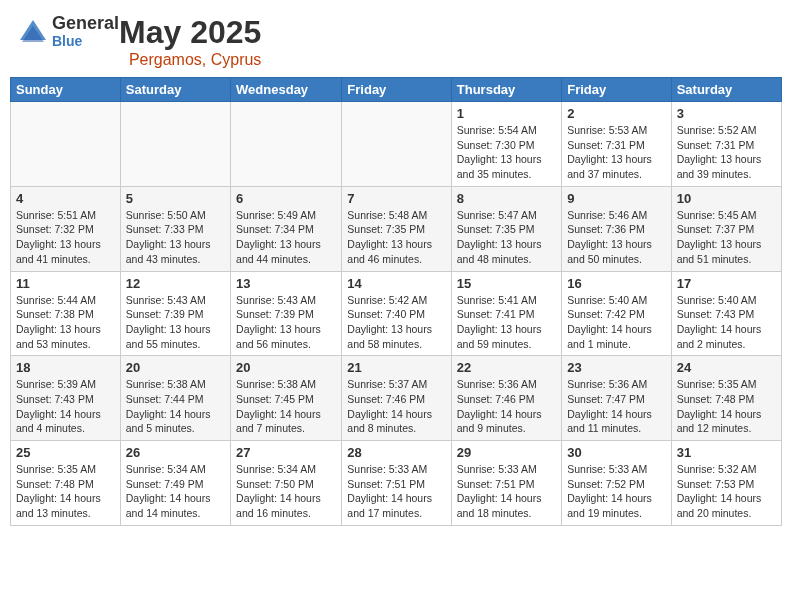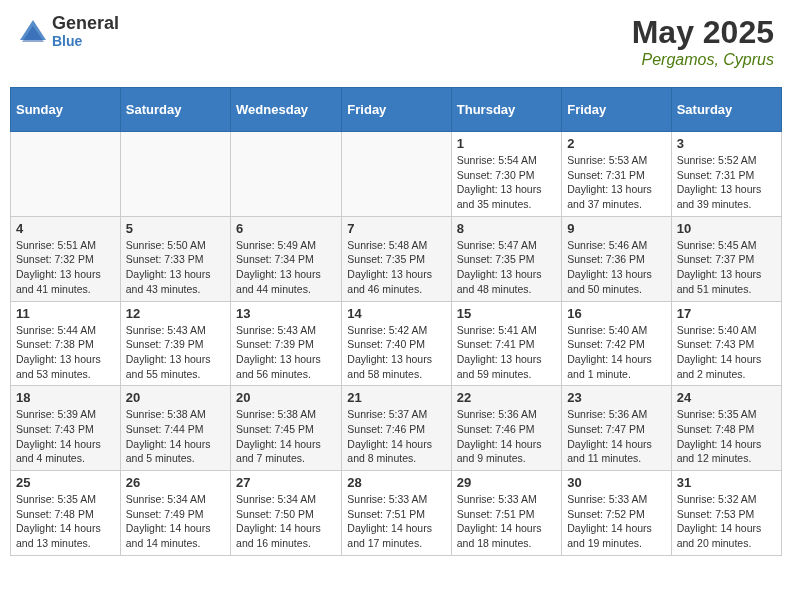--- a/index.html
+++ b/index.html
@@ -5,23 +5,23 @@
     * { box-sizing: border-box; margin: 0; padding: 0; }
     body {
       font-family: Arial, sans-serif;
       background: #fff;
       width: 792px;
       min-height: 612px;
       padding: 10px;
     }
     .header {
       display: flex;
-      justify-content: space-between;
+      justify-content: flex-start;
       align-items: flex-start;
-      margin-bottom: 14px;
+      margin-bottom: 4px;
       padding: 4px 8px;
     }
     .logo {
       display: flex;
       align-items: center;
       gap: 4px;
     }
     .logo-text {
       display: flex;
       flex-direction: column;
@@ -44,33 +44,32 @@
     .title-area {
       text-align: right;
     }
     .month-year {
       font-size: 32px;
       font-weight: bold;
       color: #333;
     }
     .location {
       font-size: 16px;
-      color: #4d7c0f;
-      font-style: italic;
+      color: #c2410c;
     }
     .calendar {
       width: 100%;
       border-collapse: collapse;
       border: 1px solid #ccc;
     }
     .calendar th {
       background-color: #3a7abf;
       color: #fff;
       text-align: left;
-      padding: 14px 5px;
+      padding: 4px 5px;
       font-size: 13px;
       border: 1px solid #2d6aa8;
     }
     .calendar td {
       vertical-align: top;
       padding: 4px 5px;
       border: 1px solid #ccc;
       width: 113px;
       min-height: 90px;
       font-size: 11px;

